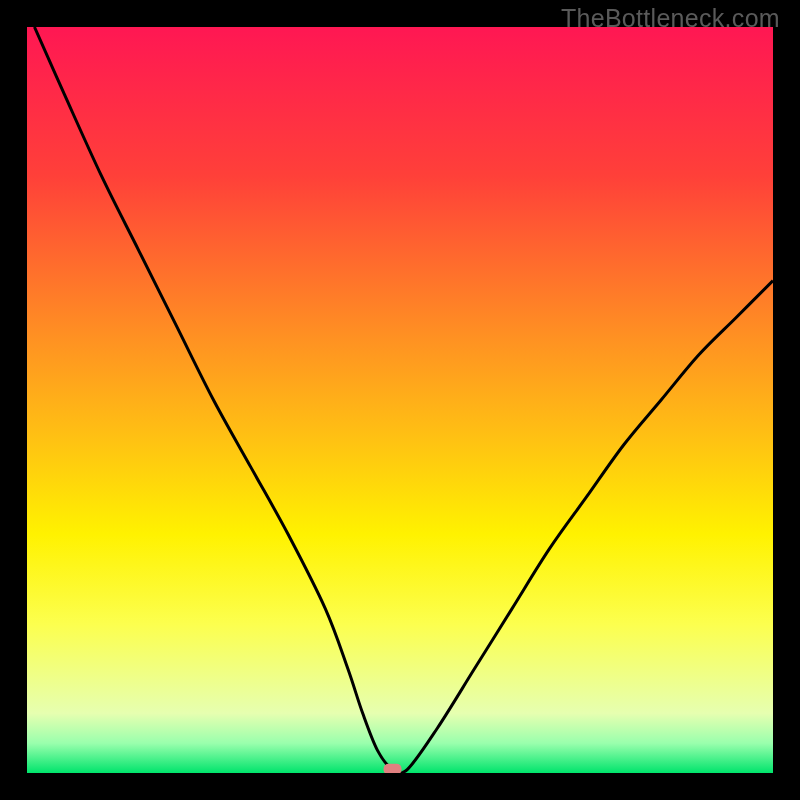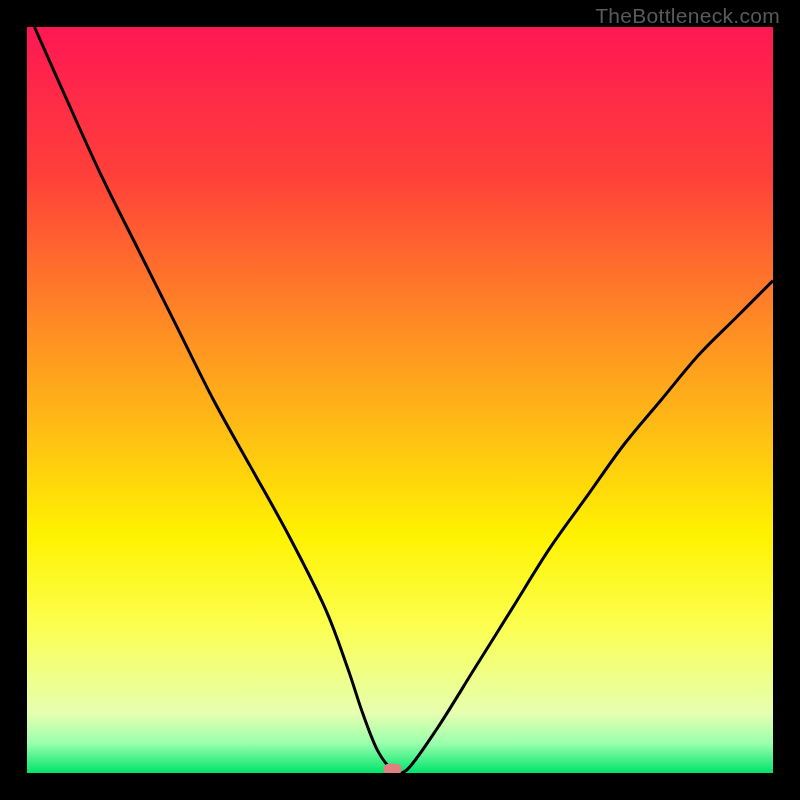--- a/index.html
+++ b/index.html
@@ -15,21 +15,21 @@
     position: relative;
     width: 800px;
     height: 800px;
     background: #000;
   }
   .watermark {
     position: absolute;
     top: 4px;
     right: 20px;
     color: #5a5a5a;
-    font-size: 21px;
+    font-size: 25px;
     font-weight: 500;
     letter-spacing: 0.3px;
   }
   .plot-wrap {
     position: absolute;
     left: 27px;
     top: 27px;
     width: 746px;
     height: 746px;
     background: #000;

